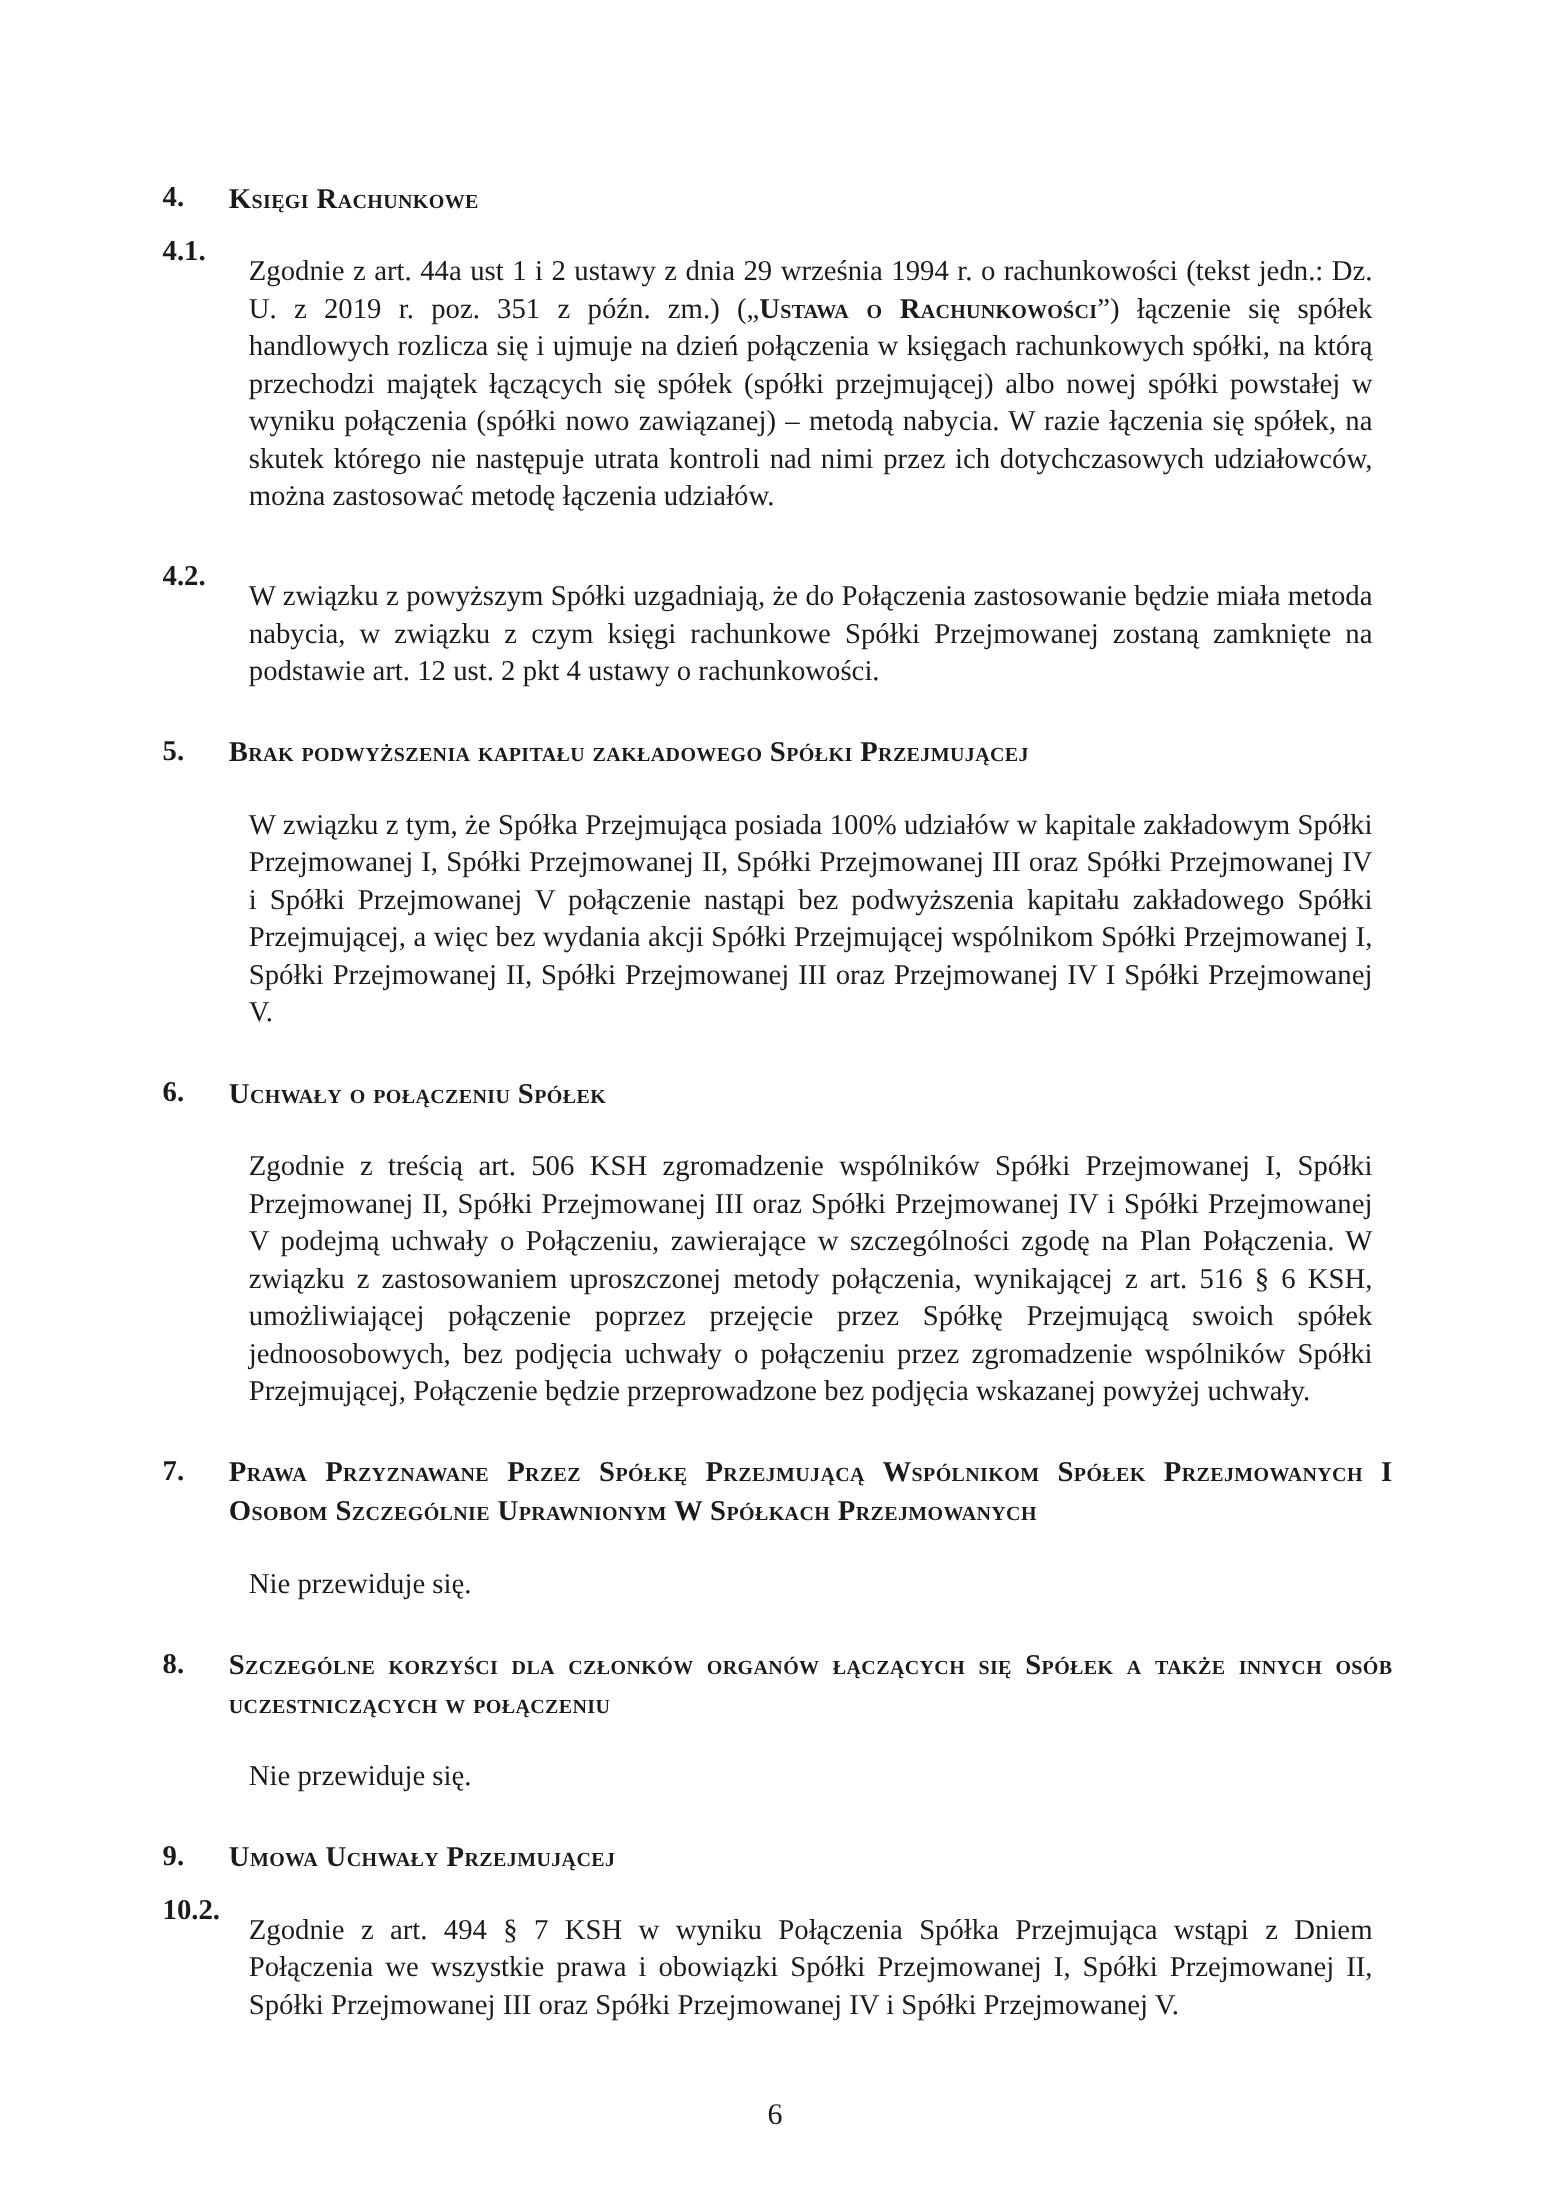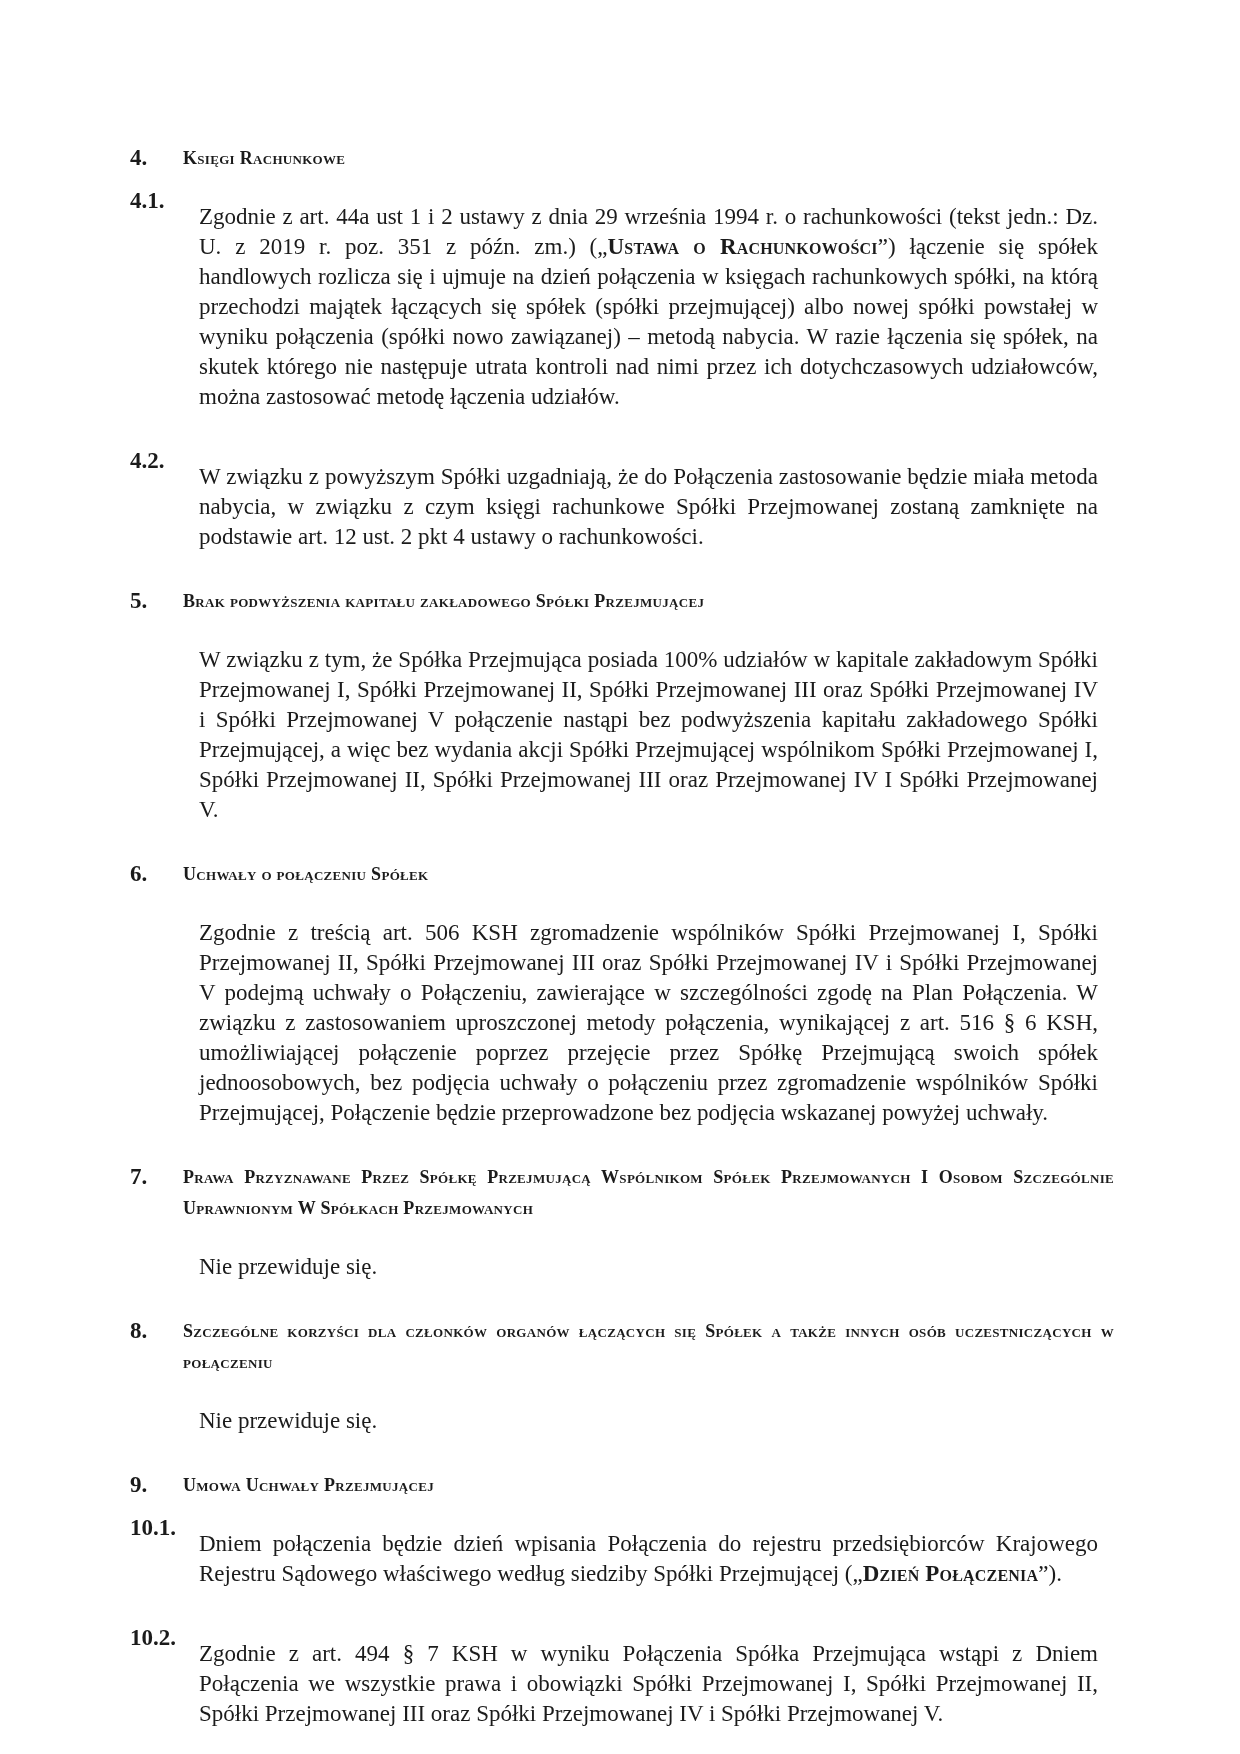--- a/index.html
+++ b/index.html
@@ -35,21 +35,21 @@
     min-width: 0;
   }
   .row-heading {
     margin: 13px 0 12px 0;
   }
   .row-heading:first-child {
     margin-top: 0;
   }
   .heading {
     margin: 0;
-    font-size: 18px;
+    font-size: 23px;
     line-height: 31px;
     font-weight: bold;
     font-variant: small-caps;
     letter-spacing: 0.3px;
     text-align: justify;
   }
   .row-item {
     margin: 0 0 18px 0;
   }
   .body {
@@ -123,23 +123,19 @@
     <div class="num"></div>
     <p class="body content">Nie przewiduje się.</p>
   </div>
 
   <div class="row row-heading">
     <div class="num">9.</div>
     <h2 class="heading content">Umowa Uchwały Przejmującej</h2>
   </div>
 
   <div class="row row-item">
-    <div class="num">10.1.</div>
-    <p class="body content"><span>Dniem połączenia będzie dzień wpisania Połączenia do rejestru przedsiębiorców Krajowego Rejestru Sądowego właściwego według siedziby Spółki Przejmującej („</span><span class="bsc">Dzień Połączenia</span><span>”).</span></p>
-  </div>
-  <div class="row row-item">
     <div class="num">10.2.</div>
     <p class="body content">Zgodnie z art. 494 § 7 KSH w wyniku Połączenia Spółka Przejmująca wstąpi z Dniem Połączenia we wszystkie prawa i obowiązki Spółki Przejmowanej I, Spółki Przejmowanej II, Spółki Przejmowanej III oraz Spółki Przejmowanej IV i Spółki Przejmowanej V.</p>
   </div>
 
   <div class="page-number">6</div>
 
 </div>
 
 </body></html>

